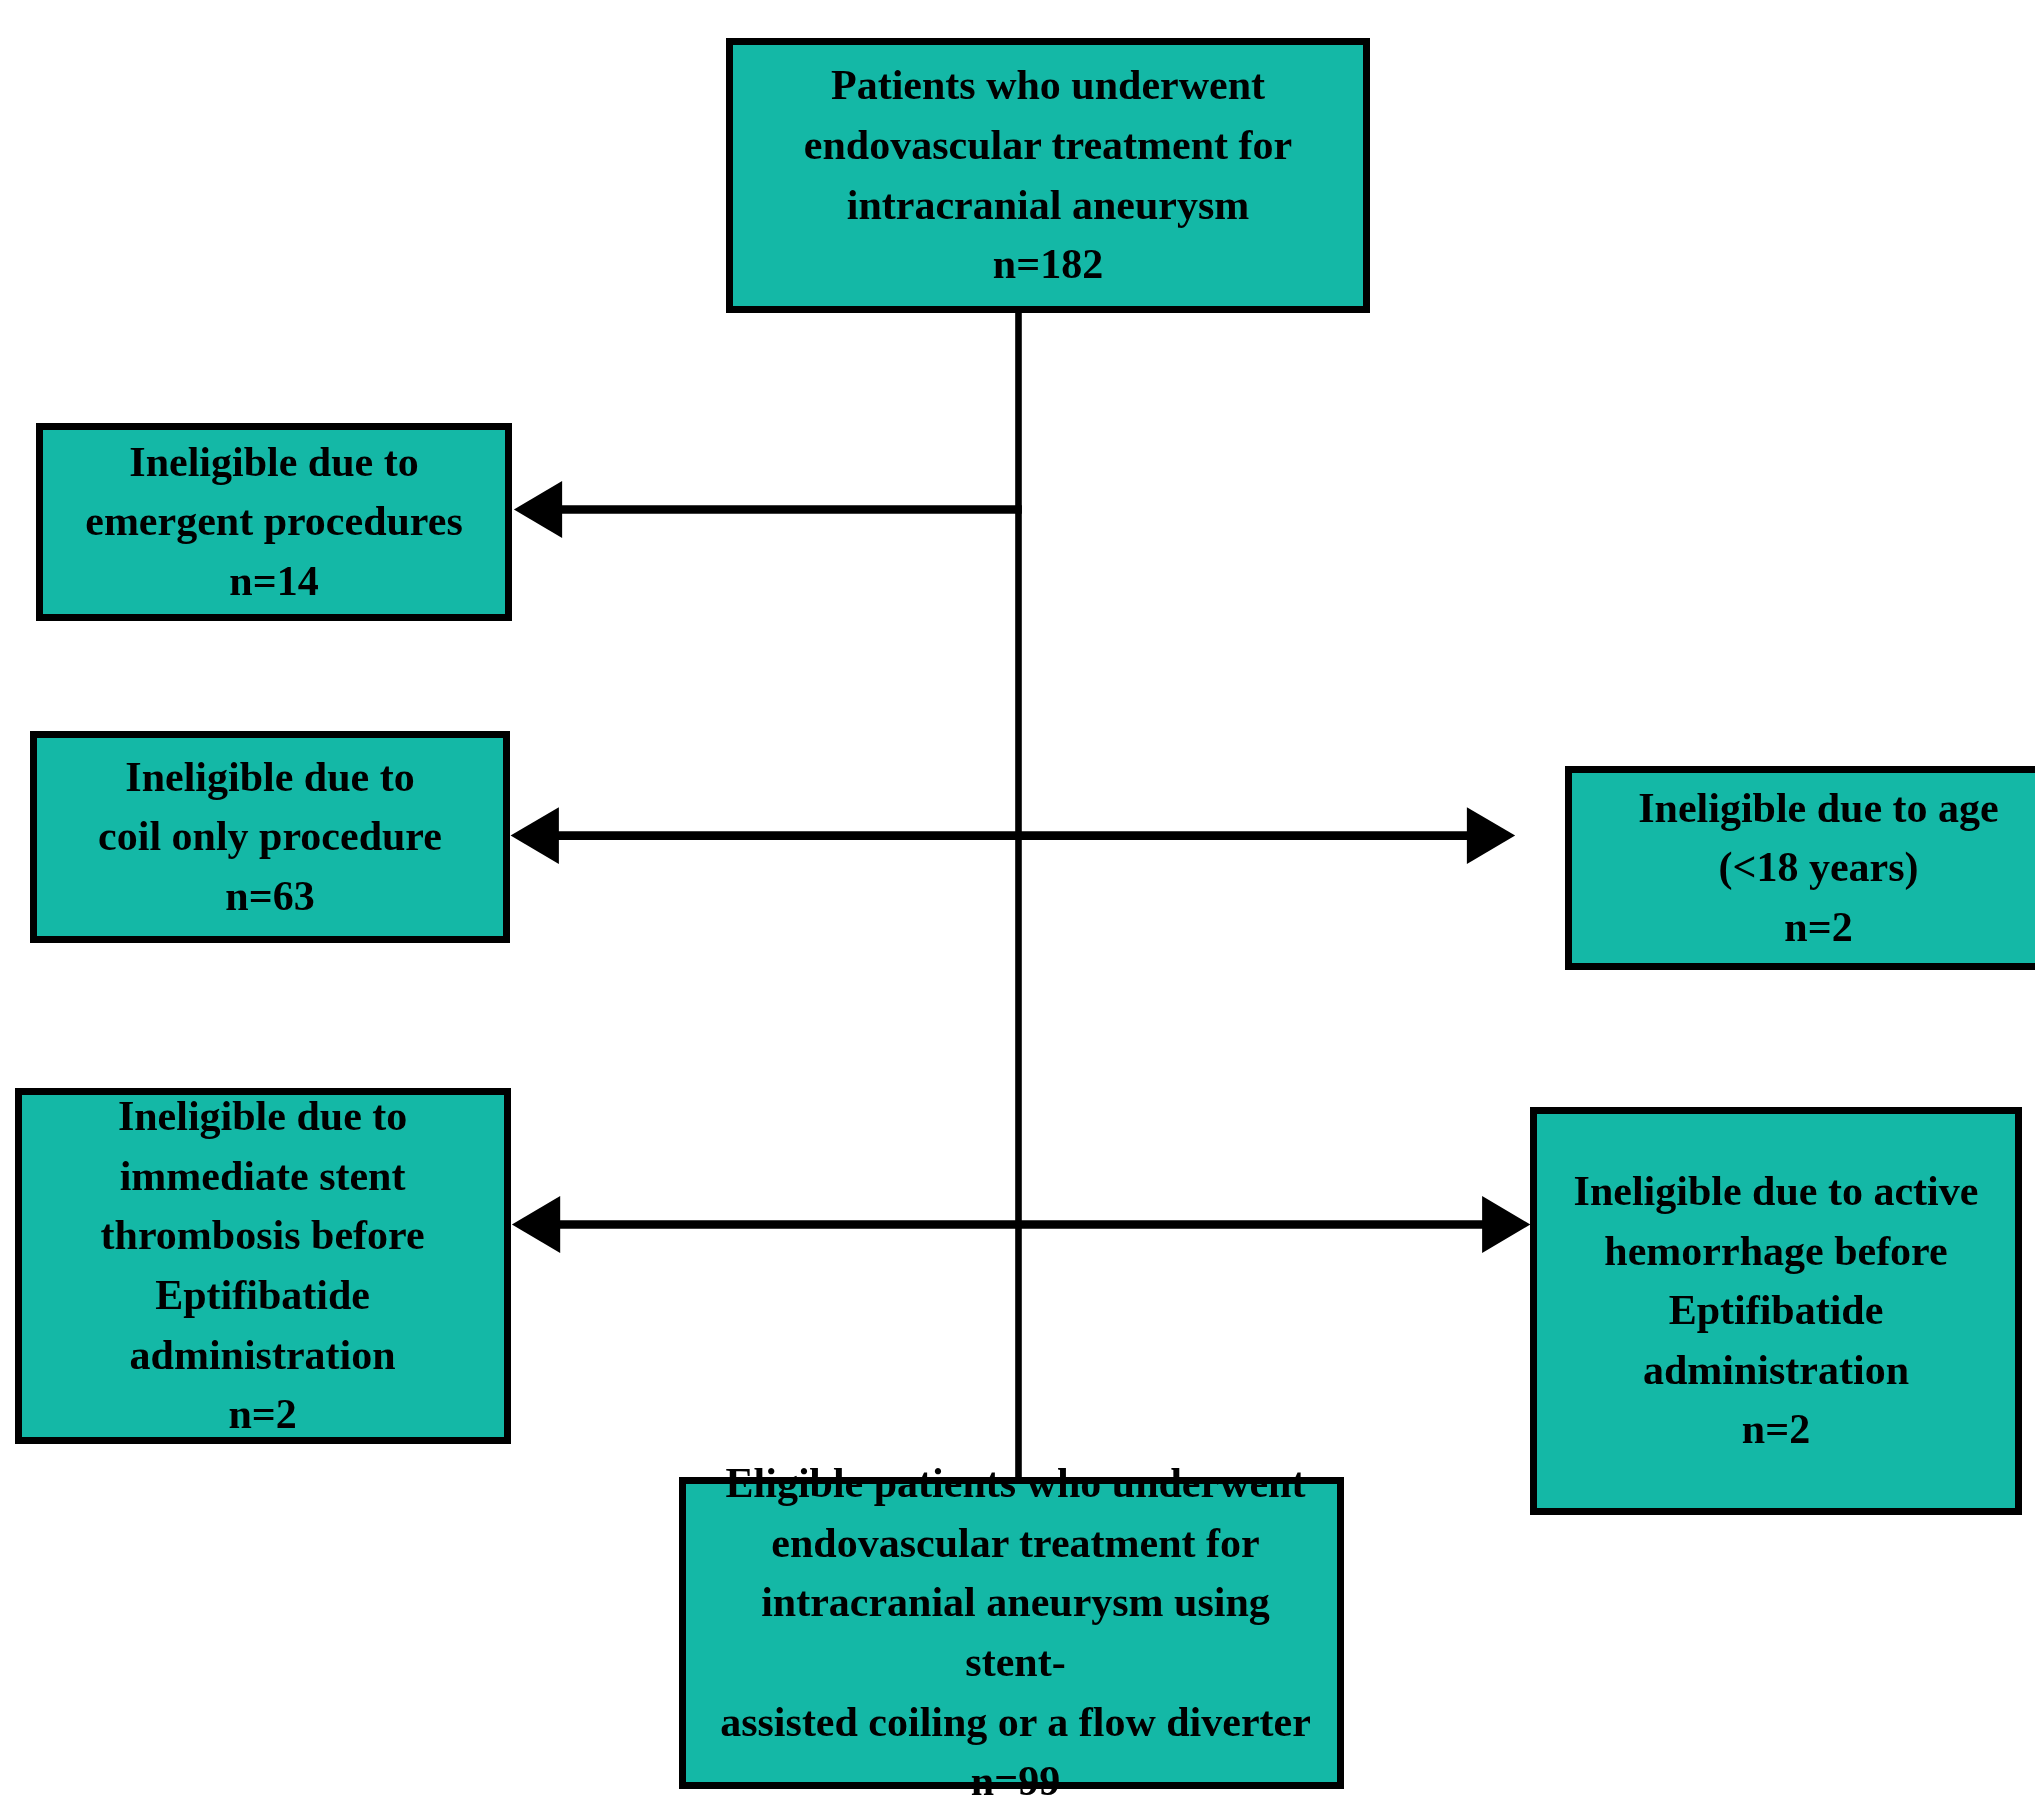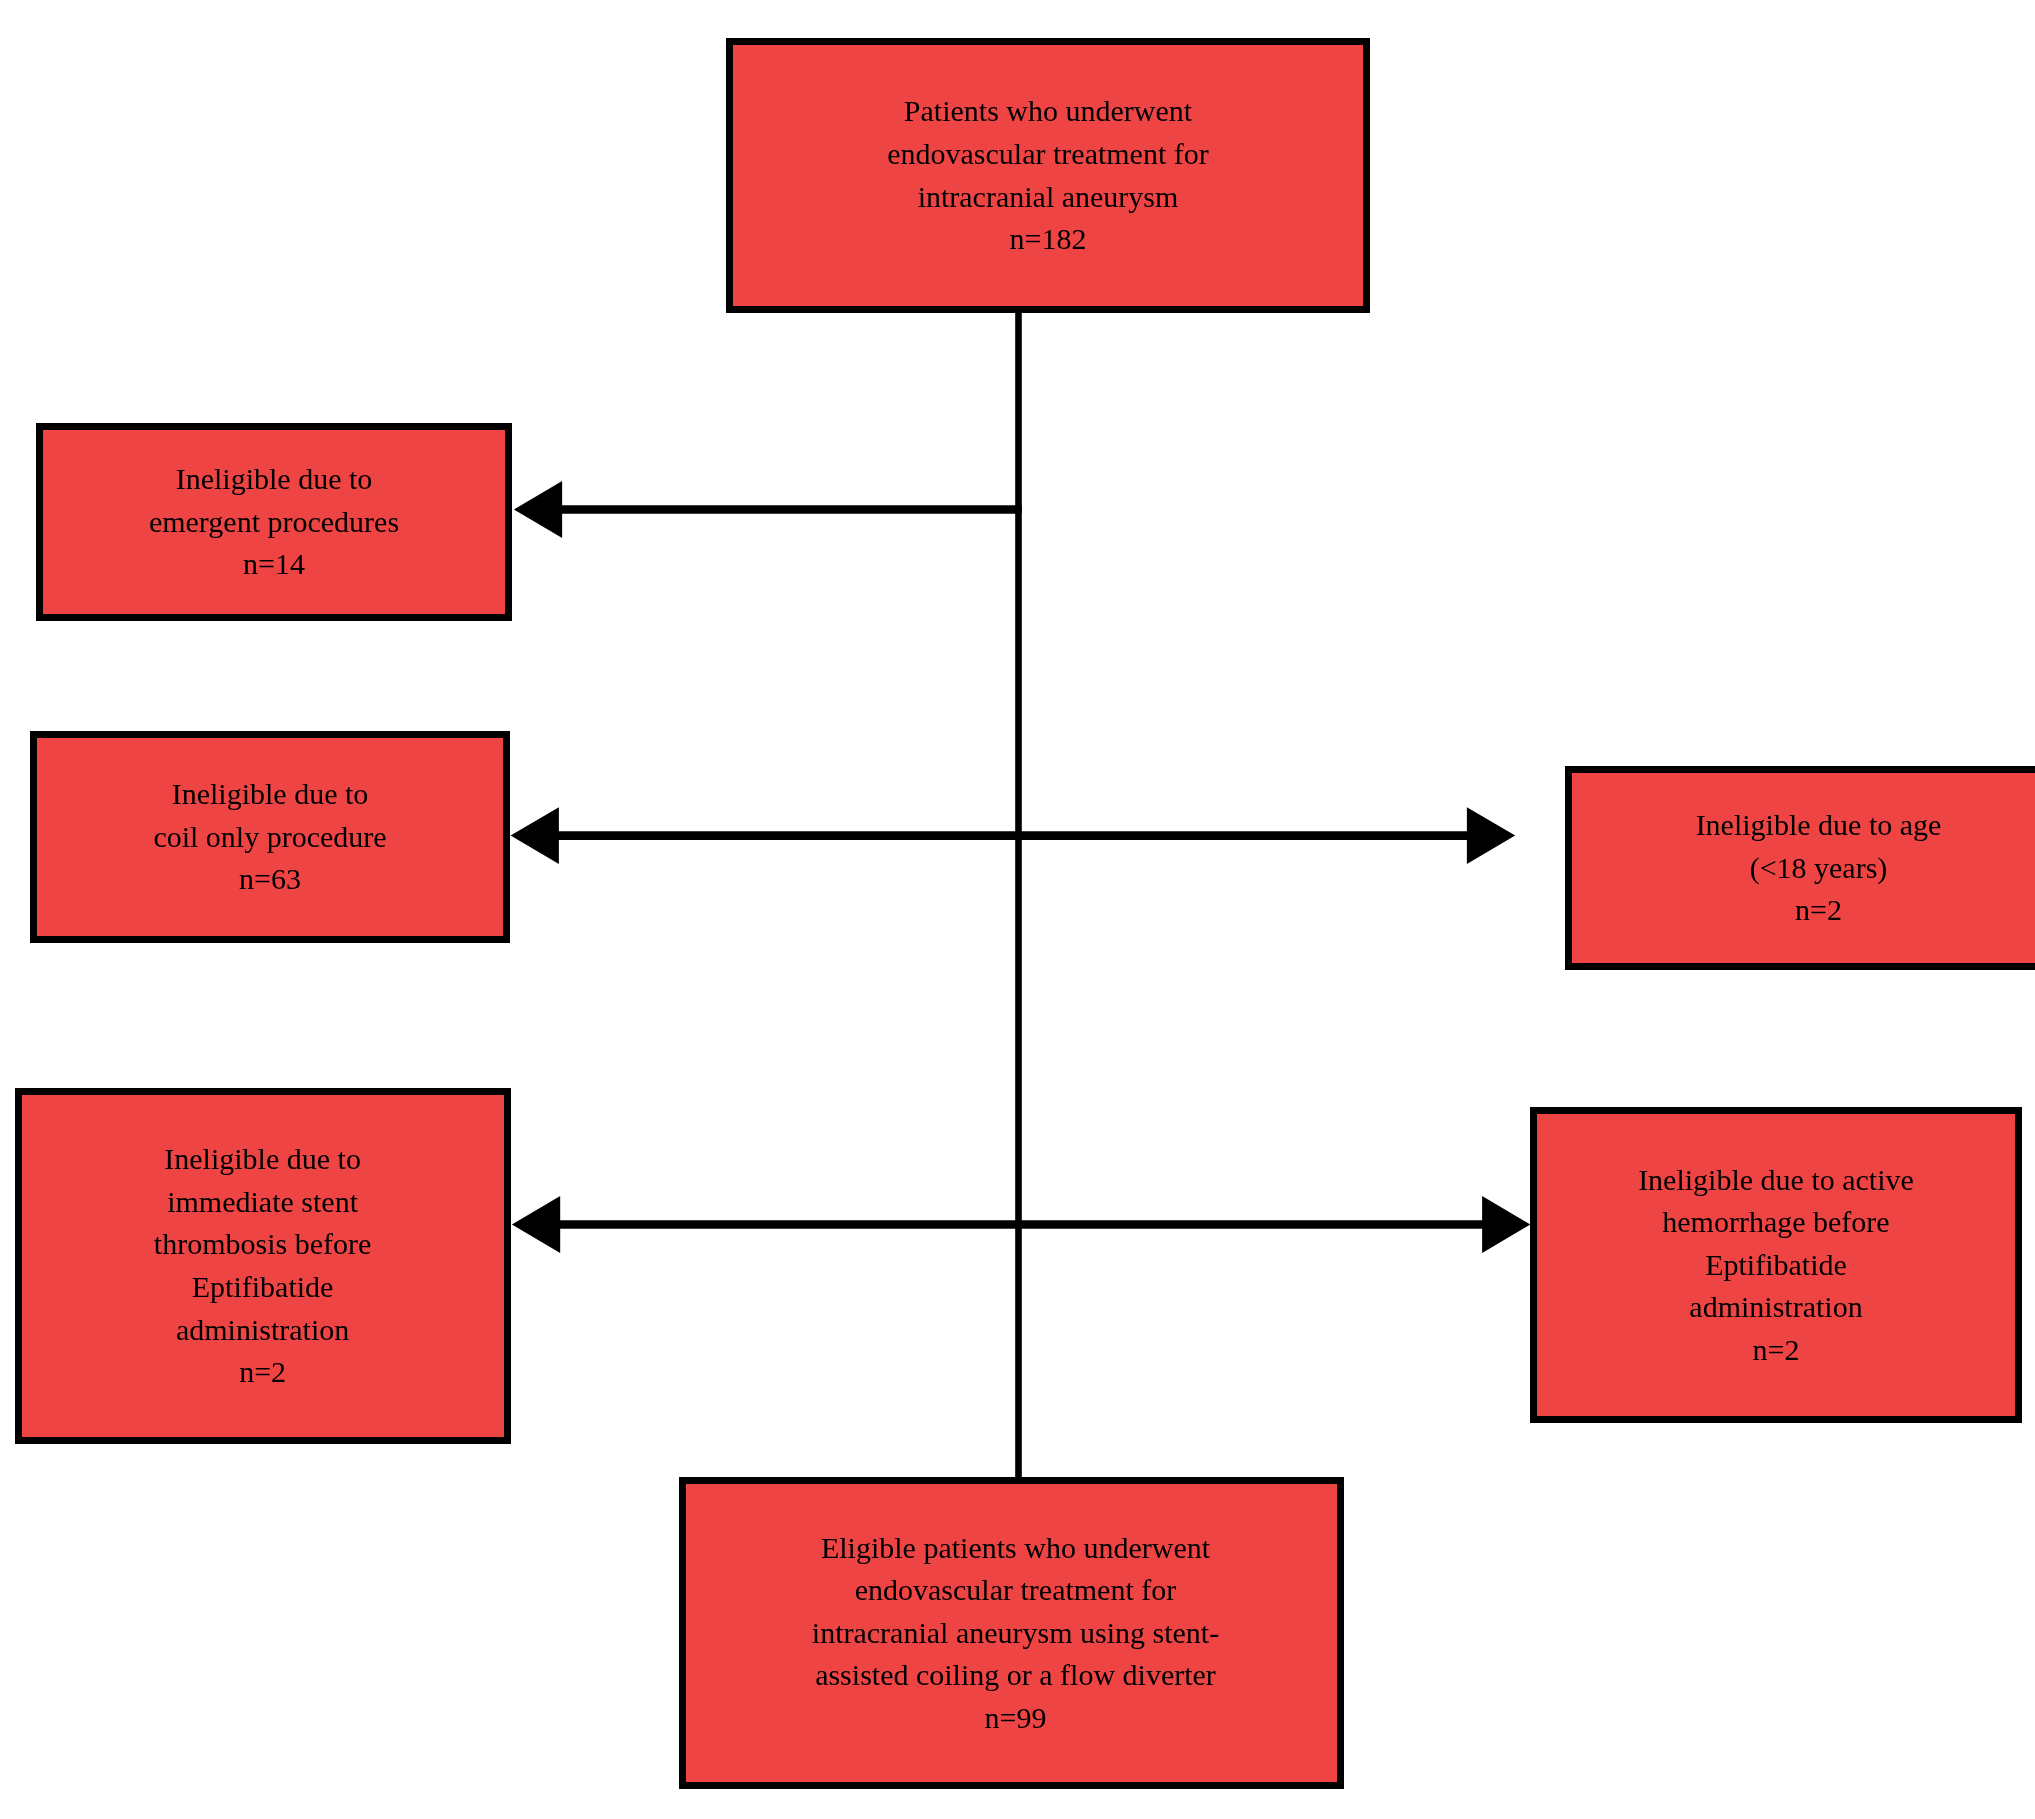--- a/index.html
+++ b/index.html
@@ -20,37 +20,38 @@
     position: absolute;
     left: 0;
     top: 0;
     width: 2035px;
     height: 1820px;
   }
   .node {
     position: absolute;
     box-sizing: border-box;
     border: 7.3px solid #000000;
-    background: #ef4444;
+    background: #14b8a6;
     display: flex;
     align-items: center;
     justify-content: center;
     text-align: center;
     white-space: pre-line;
-    font-size: 30px;
+    font-size: 42px;
     line-height: 1.42;
     padding: 6.6px 12px;
+    font-weight: bold;
   }
   
   .node-source            { left: 726px; top:   38px; width: 644px; height: 275px; }
   .node-excl-emergent     { left:   36px; top:  423px; width: 476px; height: 198px; }
   .node-excl-coil-only    { left:   30px; top: 731px; width: 480px; height: 212px; }
   .node-excl-age          { left: 1565px; top: 734px; width: 507px; height: 204px; margin-top: 32px; }
   .node-excl-thrombosis   { left:   14.6px; top: 1088px; width: 496px; height: 356px; }
-  .node-excl-hemorrhage   { left: 1530px; top: 1107px; width: 492px; height: 316px; }
+  .node-excl-hemorrhage   { left: 1530px; top: 1107px; width: 492px; height: 408px; }
   .node-eligible          { left: 679px; top: 1477px; width: 665px; height: 312px; padding-left: 20px; }
 </style>
 </head>
 <body>
 
 <div class="canvas">
 
   <svg class="connectors" viewBox="0 0 3077 2751" xmlns="http://www.w3.org/2000/svg">
 
     <line x1="1540" y1="473" x2="1540" y2="2233" stroke="#000000" stroke-width="10"></line>

